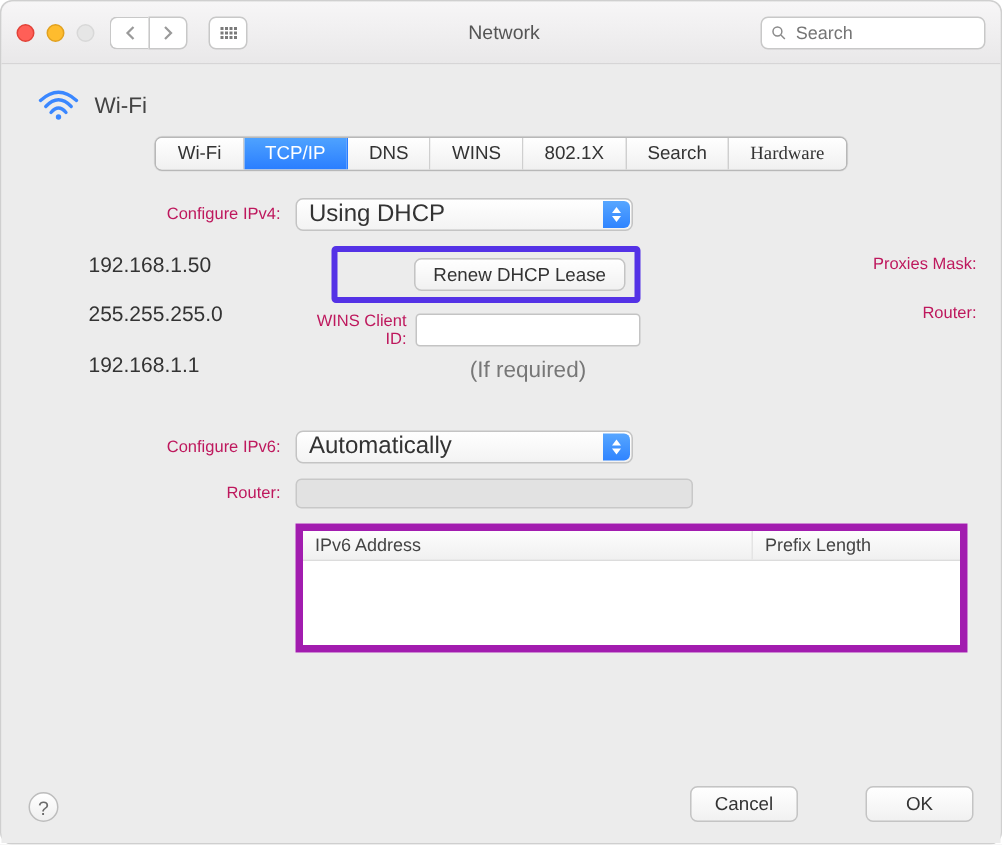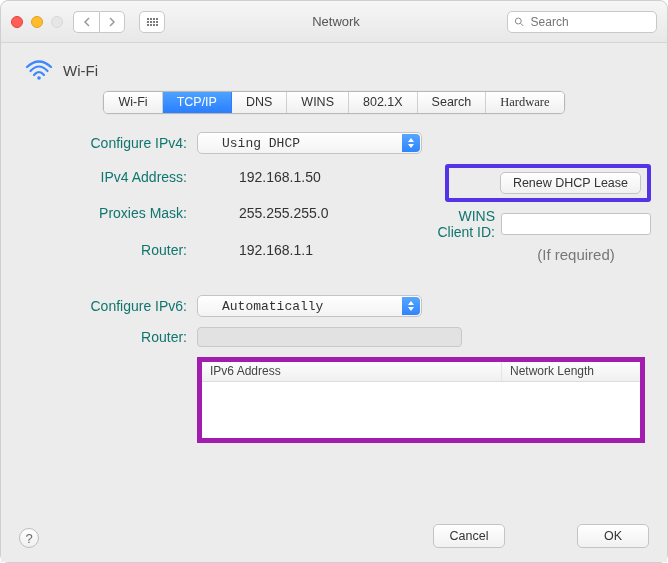--- a/index.html
+++ b/index.html
@@ -122,40 +122,39 @@
   }
   .form {
     display: grid;
     grid-template-columns: 170px 230px 1fr;
     column-gap: 10px;
     row-gap: 10px;
     align-items: center;
   }
   .label {
     text-align: right;
-    color: #0f766e;
-    font-size: 14px;
+    color: #be185d;
+    font-size: 11px;
   }
   .value {
     color: #333;
     font-size: 14px;
     margin-left: 42px;
   }
   .mac-select {
     height: 22px;
     background: linear-gradient(#ffffff,#f3f3f3);
     border: 1px solid #c4c4c4;
     border-radius: 5px;
     display: flex;
     align-items: center;
-    padding: 0 22px 0 24px;
-    font-size: 13px;
+    padding: 0 22px 0 8px;
+    font-size: 16px;
     position: relative;
     width: 225px;
-    font-family: Liberation Mono, monospace;
   }
   .mac-select .arrows {
     position: absolute;
     right: 1px; top: 1px; bottom: 1px;
     width: 18px;
     background: linear-gradient(#57a6ff,#2f84ff);
     border-radius: 0 4px 4px 0;
     display: flex; flex-direction: column; align-items: center; justify-content: center;
   }
   .mac-select .arrows::before,
@@ -234,21 +233,21 @@
     padding: 10px 18px 14px 18px;
     background: #ececec;
   }
   .help {
     width: 20px; height: 20px; border-radius: 50%;
     border: 1px solid #bdbdbd;
     background: linear-gradient(#ffffff,#efefef);
     display: flex; align-items: center; justify-content: center;
     color: #6a6a6a; font-size: 13px;
   }
-  .footer-btns { display: flex; gap: 27px; }
+  .footer-btns { display: flex; gap: 0; }
   .footer-btns .mac-btn { width: 72px; height: 24px; }
 </style>
 </head>
 <body>
 
 <div class="window">
 
   <div class="titlebar">
     <div class="traffic">
       <div class="dot close"></div>
@@ -316,21 +315,20 @@
 
     <div class="form">
 
       <div class="label">Configure IPv4:</div>
       <div class="mac-select">
         <span>Using DHCP</span>
         <div class="arrows"></div>
       </div>
       <div></div>
 
-      <div class="label">IPv4 Address:</div>
       <div class="value">192.168.1.50</div>
       <div class="renew-wrap">
         <div class="highlight">
           <div class="mac-btn">Renew DHCP Lease</div>
         </div>
         <div class="client-row">
           <span class="label" style="text-align:right">WINS Client ID:</span>
           <input class="text-input" type="text" value="" style="">
         </div>
         <div class="hint">(If required)</div>
@@ -352,21 +350,21 @@
       <div></div>
 
       <div class="label">Router:</div>
       <div class="recessed"></div>
       <div></div>
 
       <div></div>
       <div class="ipv6-table">
         <div class="thead">
           <div class="c1">IPv6 Address</div>
-          <div class="c2">Network Length</div>
+          <div class="c2">Prefix Length</div>
         </div>
         <div class="tbody"></div>
       </div>
 
     </div>
   </div>
 
   <div class="footer">
     <div class="help">
       <span>?</span>

